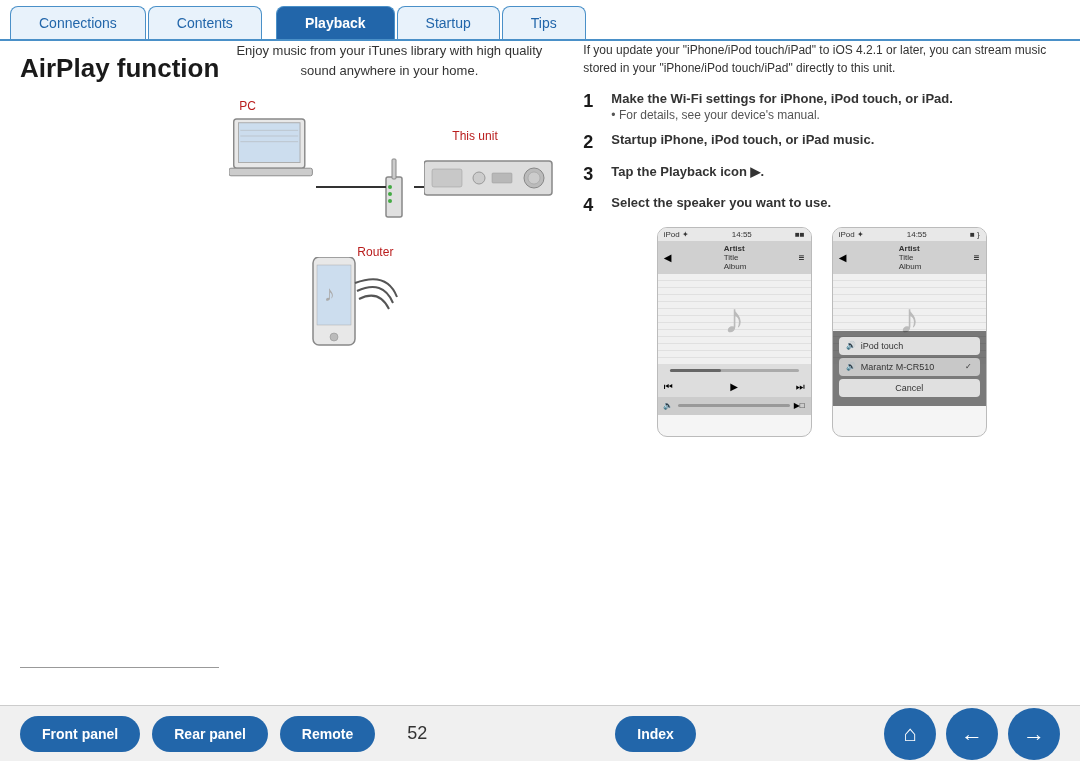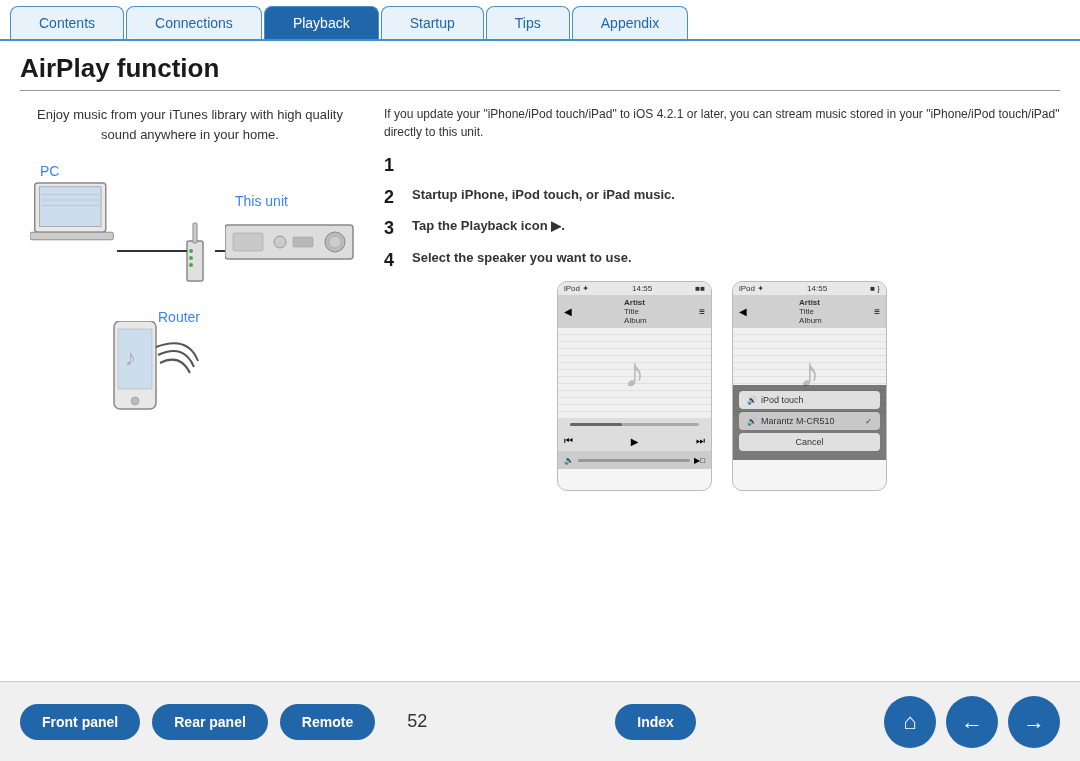--- a/index.html
+++ b/index.html
@@ -28,27 +28,28 @@
       margin-right: 2px;
       font-size: 14px;
       color: #2266aa;
       background: #e8f2fb;
       cursor: pointer;
       font-weight: normal;
     }
     .nav-tab.active {
       background: #2266aa;
       color: #fff;
-      font-weight: normal;
+      font-weight: bold;
+      margin-left: 12px;
     }
 
     
     .main-content {
       display: flex;
-      flex-direction: column;
+      flex-direction: row;
       padding: 0 20px;
       height: calc(761px - 50px - 70px);
     }
 
     .page-title {
       font-size: 26px;
       font-weight: bold;
       color: #1a1a1a;
       padding: 12px 0 6px 0;
       border-bottom: 1.5px solid #999;
@@ -73,22 +74,22 @@
       line-height: 1.5;
       text-align: center;
     }
 
     .diagram {
       position: relative;
       width: 320px;
       height: 280px;
     }
     .diagram-label {
-      font-size: 14px;
-      color: #3b82f6;
+      font-size: 12px;
+      color: #b91c1c;
       position: absolute;
     }
 
     
     .pc-icon {
       position: absolute;
       top: 20px;
       left: 10px;
     }
     .pc-icon svg {
@@ -247,21 +248,21 @@
       text-align: center;
       margin-bottom: 3px;
     }
 
     
     .footer {
       position: absolute;
       bottom: 0;
       left: 0;
       right: 0;
-      height: 80px;
+      height: 56px;
       background: #f0f0f0;
       border-top: 1px solid #ccc;
       display: flex;
       align-items: center;
       padding: 0 20px;
       gap: 12px;
     }
 
     .footer-btn {
       background: #2266aa;
@@ -311,26 +312,25 @@
         #e0e0e0 6px,
         #e0e0e0 7px
       );
       height: 90px;
     }
   </style>
 </head>
 <body>
 
 <div class="nav-tabs">
+  <div class="nav-tab">Connections</div>
   <div class="nav-tab">Contents</div>
-  <div class="nav-tab">Connections</div>
   <div class="nav-tab active">Playback</div>
   <div class="nav-tab">Startup</div>
   <div class="nav-tab">Tips</div>
-  <div class="nav-tab">Appendix</div>
 </div>
 
 <div class="main-content">
   <div class="page-title">AirPlay function</div>
 
   <div class="content-row">
 
     <div class="left-panel">
       <div class="intro-text">Enjoy music from your iTunes library with high quality sound anywhere in your home.</div>
 
@@ -345,21 +345,21 @@
             <rect x="10" y="14" width="65" height="42" fill="#cde" stroke="#aaa" stroke-width="1"></rect>
 
             <rect x="0" y="62" width="88" height="8" rx="2" ry="2" fill="#ccc" stroke="#888" stroke-width="1"></rect>
 
             <line x1="12" y1="22" x2="73" y2="22" stroke="#aaa" stroke-width="0.5"></line>
             <line x1="12" y1="28" x2="73" y2="28" stroke="#aaa" stroke-width="0.5"></line>
             <line x1="12" y1="34" x2="73" y2="34" stroke="#aaa" stroke-width="0.5"></line>
           </svg>
         </div>
 
-        <div class="diagram-label" style="top:40px; left:215px;">This unit</div>
+        <div class="diagram-label" style="top:40px; left:233px;">This unit</div>
 
         <div style="position:absolute; top:68px; left:205px;">
           <svg width="130" height="42" viewBox="0 0 130 42">
             <rect x="0" y="4" width="128" height="34" rx="3" fill="#ddd" stroke="#888" stroke-width="1.5"></rect>
             <circle cx="110" cy="21" r="10" fill="#bbb" stroke="#888" stroke-width="1"></circle>
             <circle cx="110" cy="21" r="6" fill="#ccc" stroke="#999" stroke-width="0.5"></circle>
             <rect x="8" y="12" width="30" height="18" rx="2" fill="#c8c8c8" stroke="#999" stroke-width="0.5"></rect>
             <circle cx="55" cy="21" r="6" fill="#ccc" stroke="#999" stroke-width="1"></circle>
             <rect x="68" y="16" width="20" height="10" rx="1" fill="#b8b8b8" stroke="#999" stroke-width="0.5"></rect>
           </svg>
@@ -404,20 +404,24 @@
       </div>
     </div>
 
     <div class="right-panel">
       <div class="section-intro">If you update your "iPhone/iPod touch/iPad" to iOS 4.2.1 or later, you can stream music stored in your "iPhone/iPod touch/iPad" directly to this unit.</div>
 
       <ol class="steps-list">
 
         <li class="step-item">
           <span class="step-num">1</span>
+          <div class="step-content">
+            <div class="step-title">Make the Wi-Fi settings for iPhone, iPod touch, or iPad.</div>
+            <div class="step-sub">• For details, see your device's manual.</div>
+          </div>
         </li>
 
         <li class="step-item">
           <span class="step-num">2</span>
           <div class="step-content">
             <div class="step-title">Startup iPhone, iPod touch, or iPad music.</div>
           </div>
         </li>
 
         <li class="step-item">

